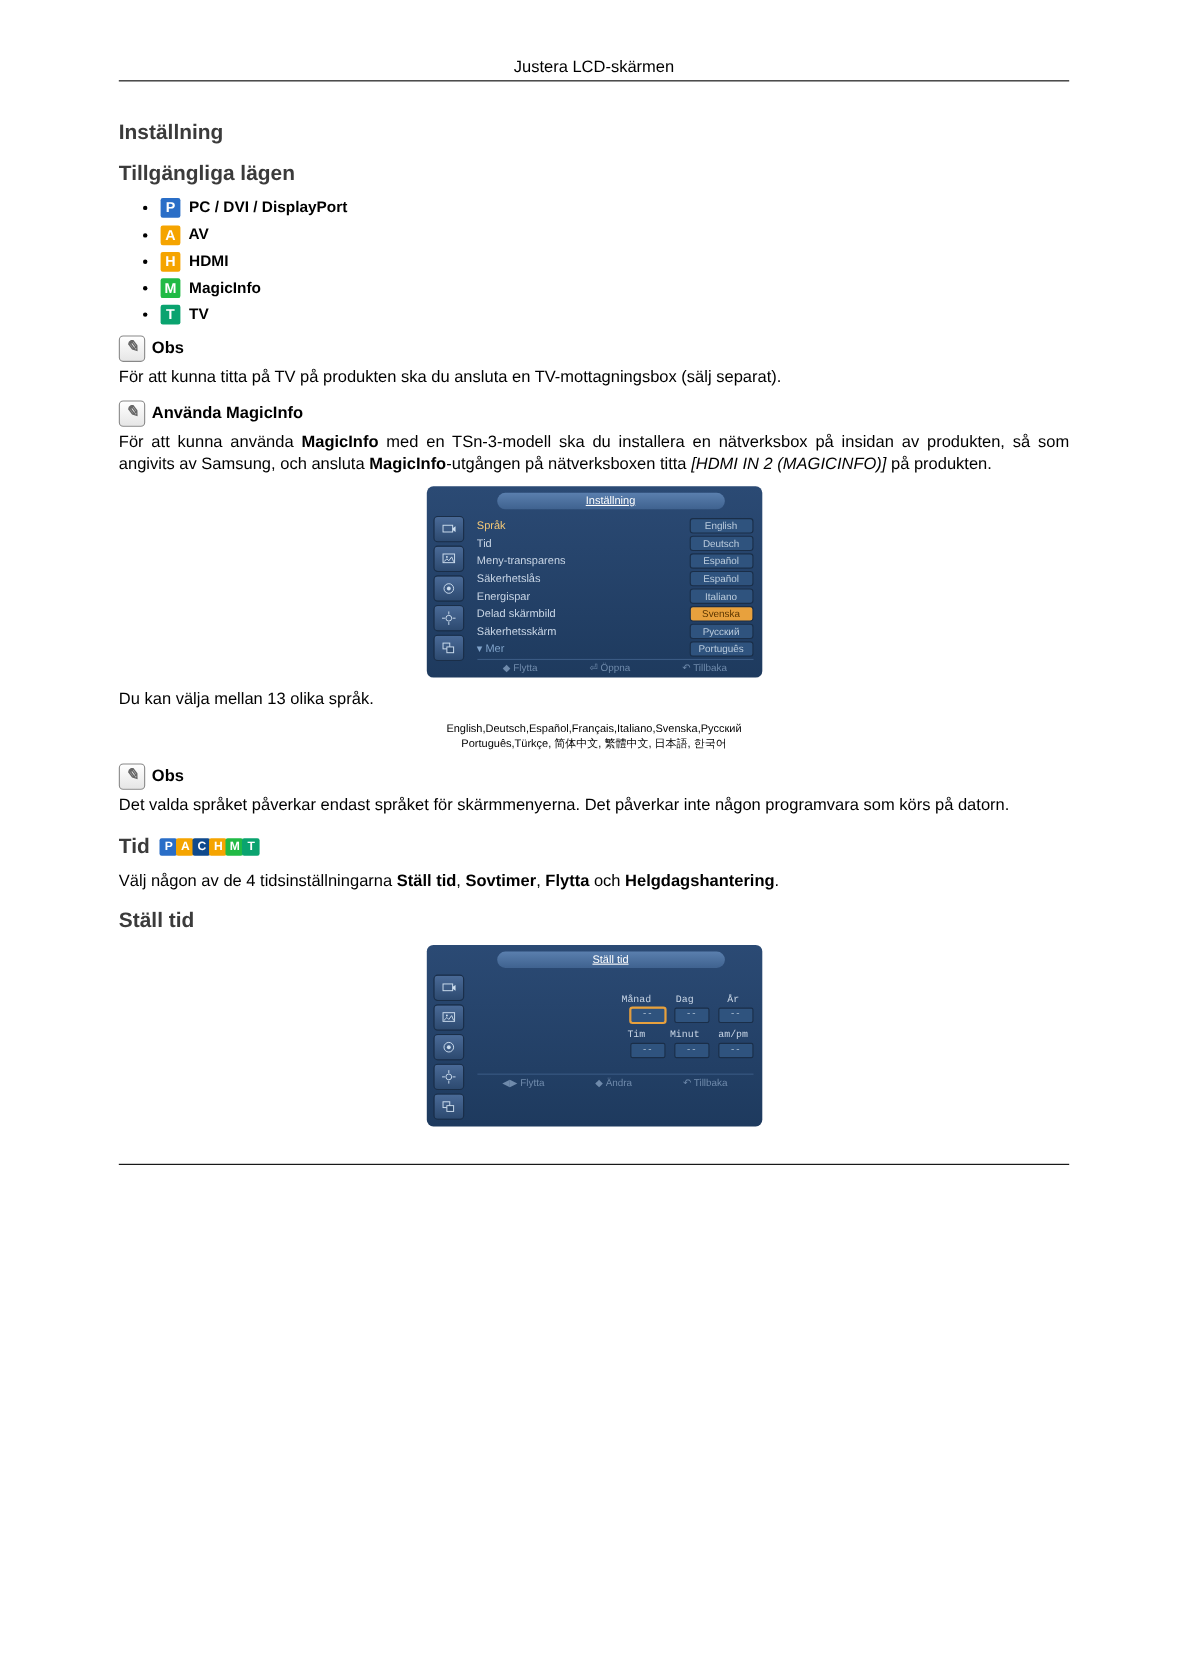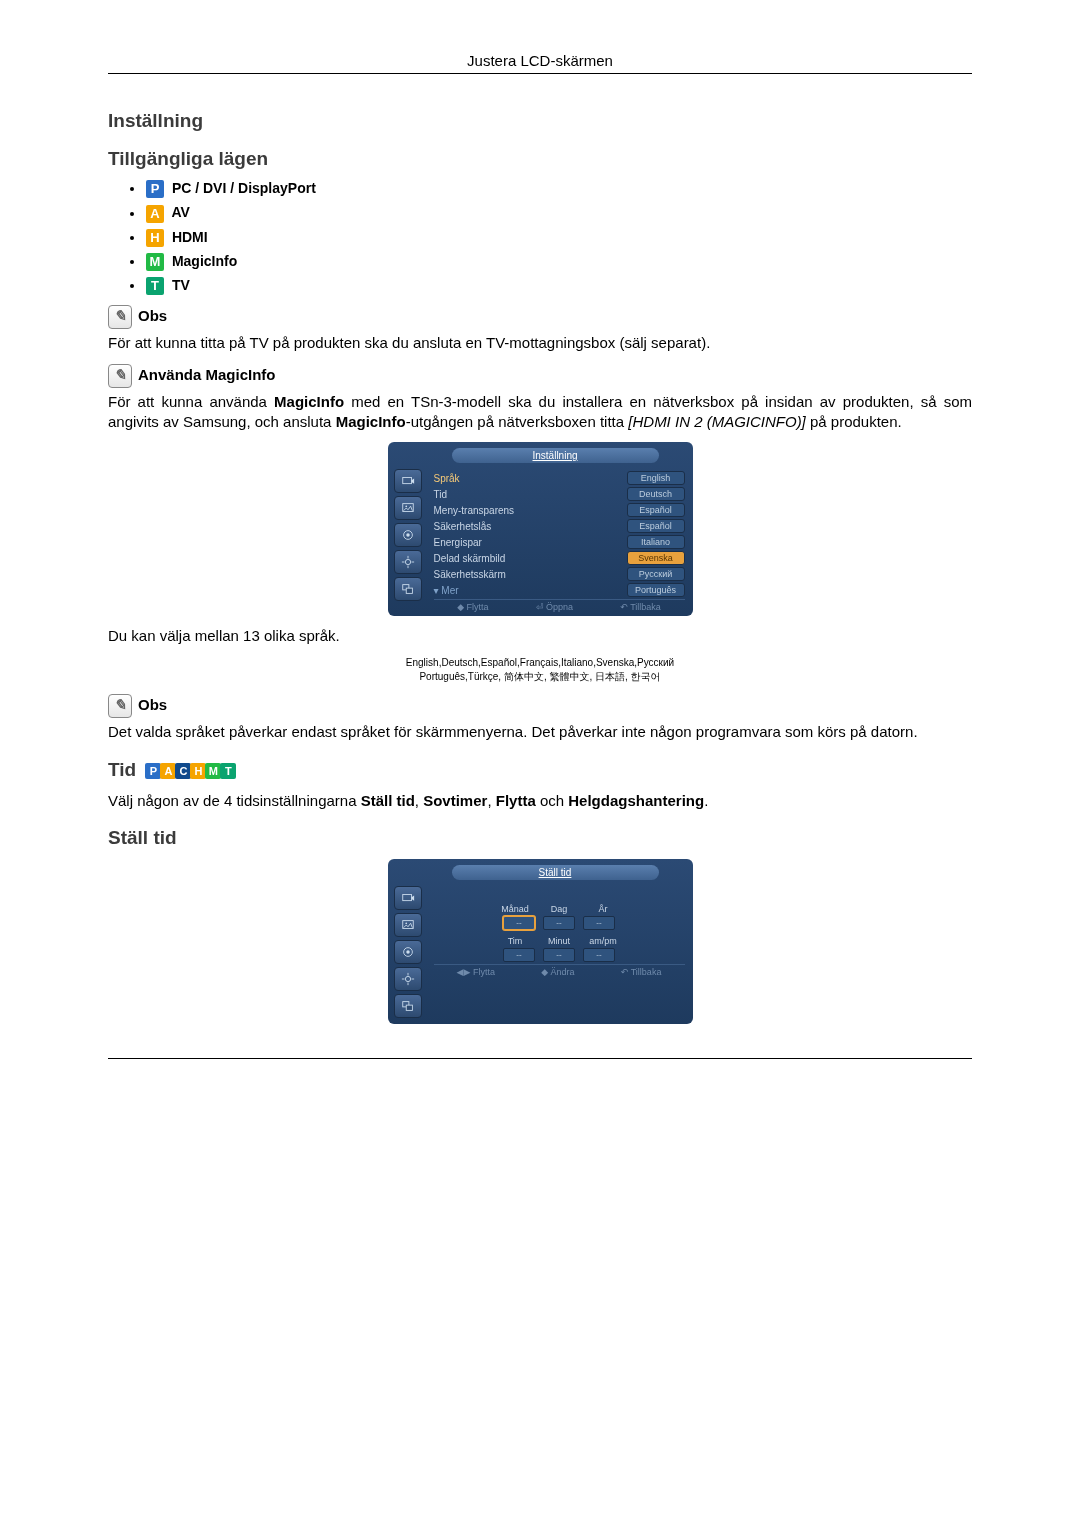--- a/index.html
+++ b/index.html
@@ -164,21 +164,21 @@
   }
   .osd-more { color:#7fa2c9; font-size:10px; }
   .osd-more::before { content:"▾ "; color:#7fa2c9; }
   .lang-list {
     text-align:center;
     font-size:10px;
     margin:4px 0 10px 0;
     line-height:1.4;
   }
   .osd2 .field-row {
-    display:flex; justify-content:center; gap:8px; margin:2px 0;
+    display:flex; justify-content:flex-end; gap:8px; margin:2px 0;font-family:Liberation Mono, monospace;
   }
   .osd2 .field-label { width:36px; text-align:center; color:#c9d6e6; font-size:9px; }
   .osd2 .field-box {
     width:30px; height:12px;
     background:#2f537e;
     border:1px solid #1a2e48;
     border-radius:2px;
     color:#bcd; font-size:8px; text-align:center; line-height:12px;
   }
   .osd2 .field-box.sel { border-color:#e8a13d; box-shadow:0 0 0 1px #e8a13d; }
@@ -379,21 +379,21 @@
         <div class="field-row" style="margin-top:6px">
           <span class="field-label">Tim</span>
           <span class="field-label">Minut</span>
           <span class="field-label">am/pm</span>
         </div>
         <div class="field-row">
           <span class="field-box">--</span>
           <span class="field-box">--</span>
           <span class="field-box">--</span>
         </div>
-        <div class="osd-footer" style="margin-top:2px">
+        <div class="osd-footer" style="margin-top:14px">
           <span>◀▶ <span>Flytta</span></span>
           <span>◆ <span>Ändra</span></span>
           <span>↶ <span>Tillbaka</span></span>
         </div>
       </div>
     </div>
   </div>
 
   <div class="footer-rule"></div>
 </div>

